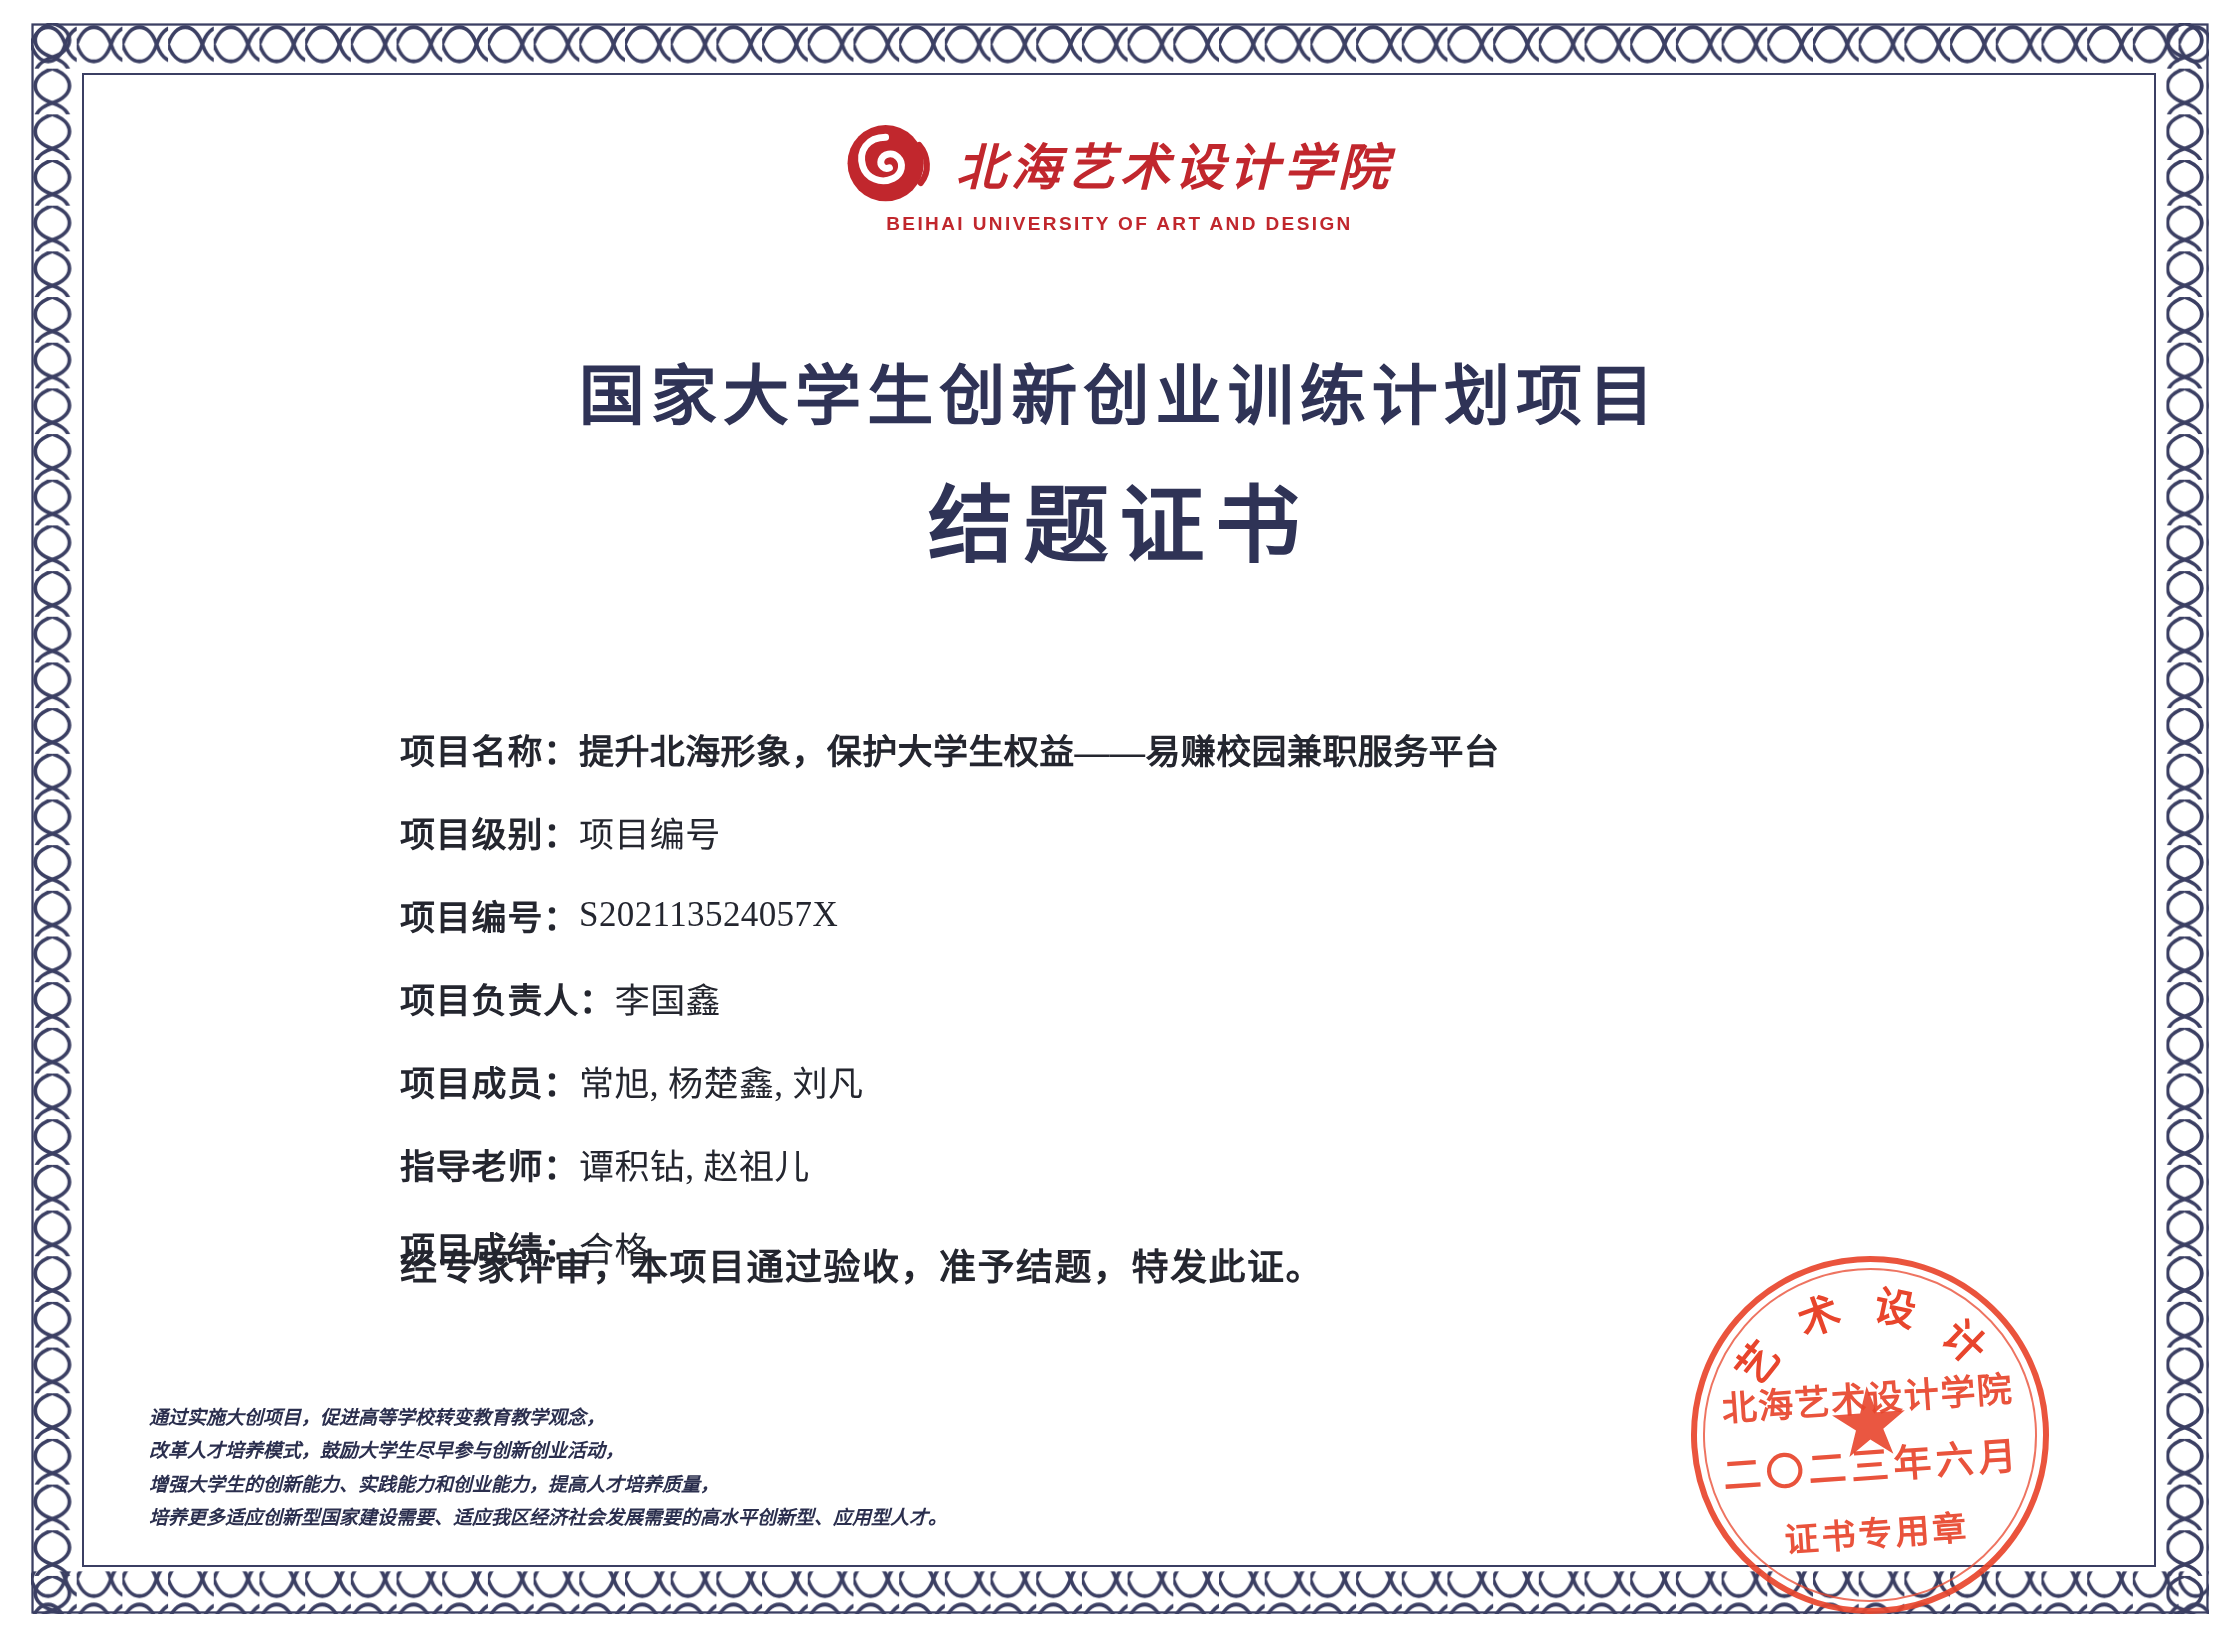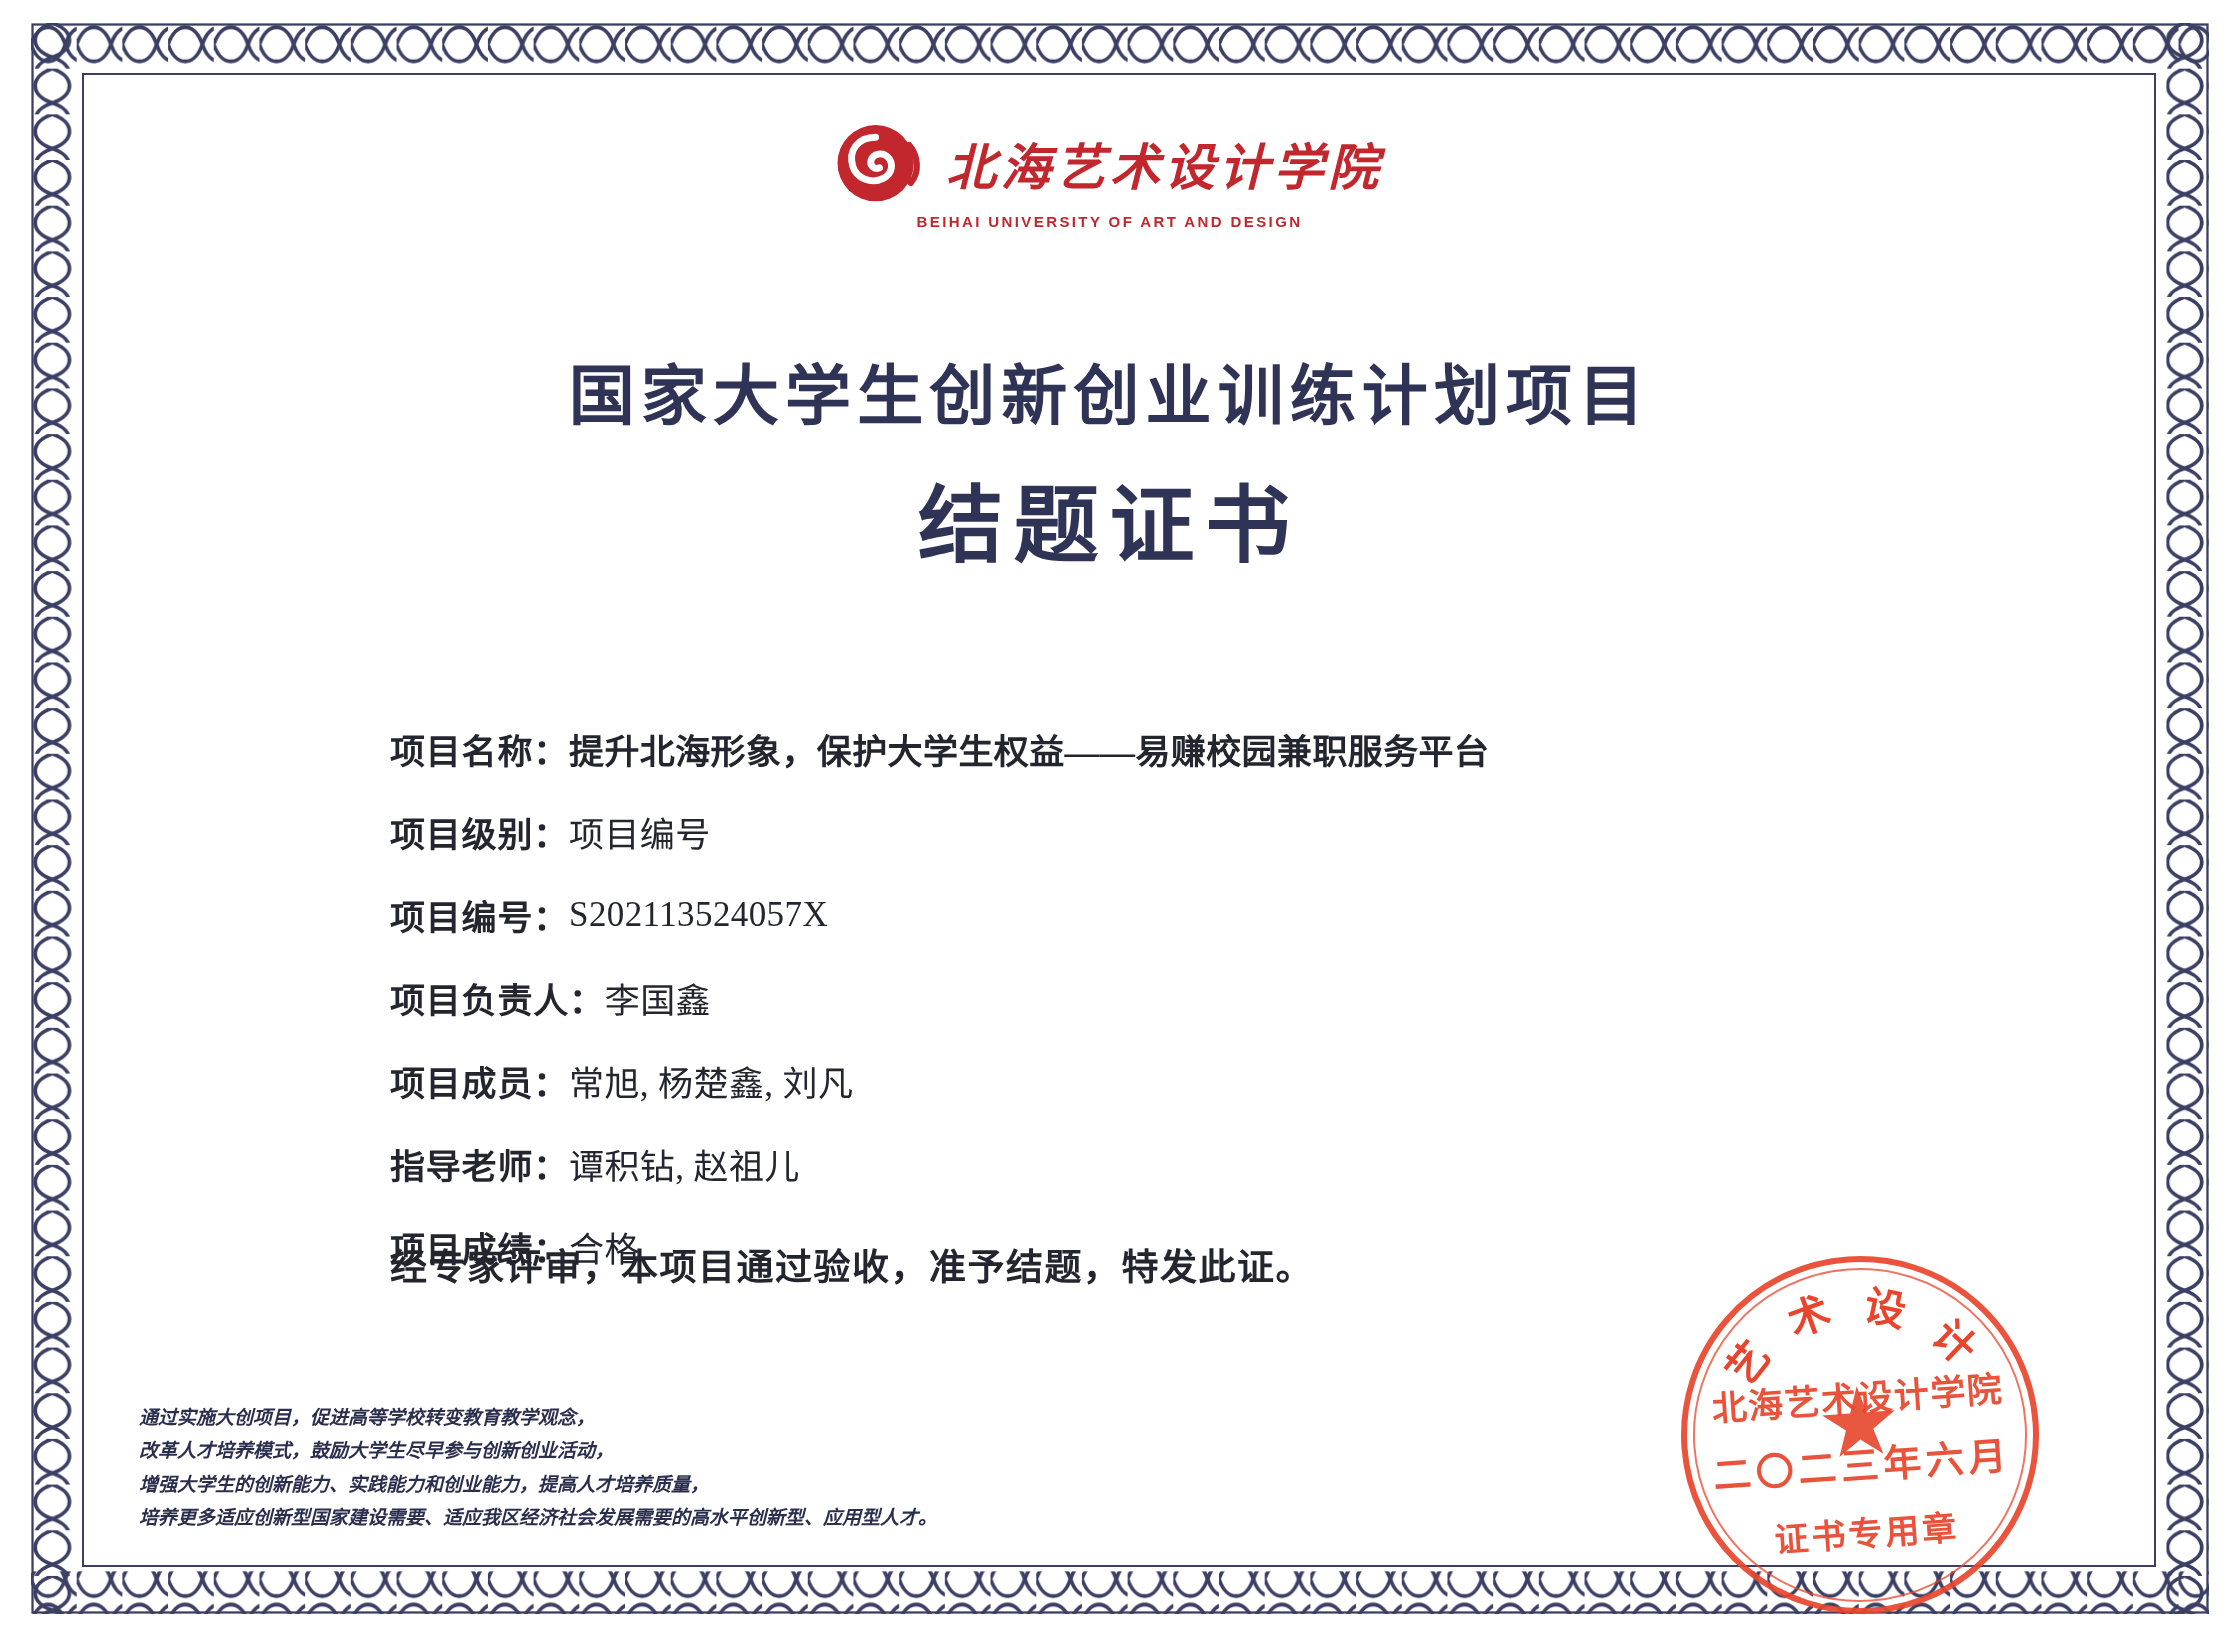--- a/index.html
+++ b/index.html
@@ -42,21 +42,21 @@
     top: 73px;
     width: 2074px;
     height: 1494px;
     border: 2.3px solid #3b3f63;
     box-sizing: border-box;
   }
 
   
   .content {
     position: absolute;
-    left: 97px;
+    left: 107px;
     top: 91px;
     width: 2025px;
     height: 1462px;
   }
 
   
   .logo-block {
     position: absolute;
     left: 0;
     top: 30.5px;
@@ -80,21 +80,21 @@
     font-size: 50px;
     font-weight: 700;
     color: #c1272d;
     letter-spacing: 4.6px;
     font-style: italic;
     white-space: nowrap;
   }
   .logo-en {
     margin-top: 9.1px;
     font-family: "Liberation Sans", sans-serif;
-    font-size: 15px;
+    font-size: 19px;
     font-weight: 700;
     color: #c1272d;
     letter-spacing: 2.4px;
     white-space: nowrap;
   }
 
   
   .title-main {
     position: absolute;
     left: 0;

